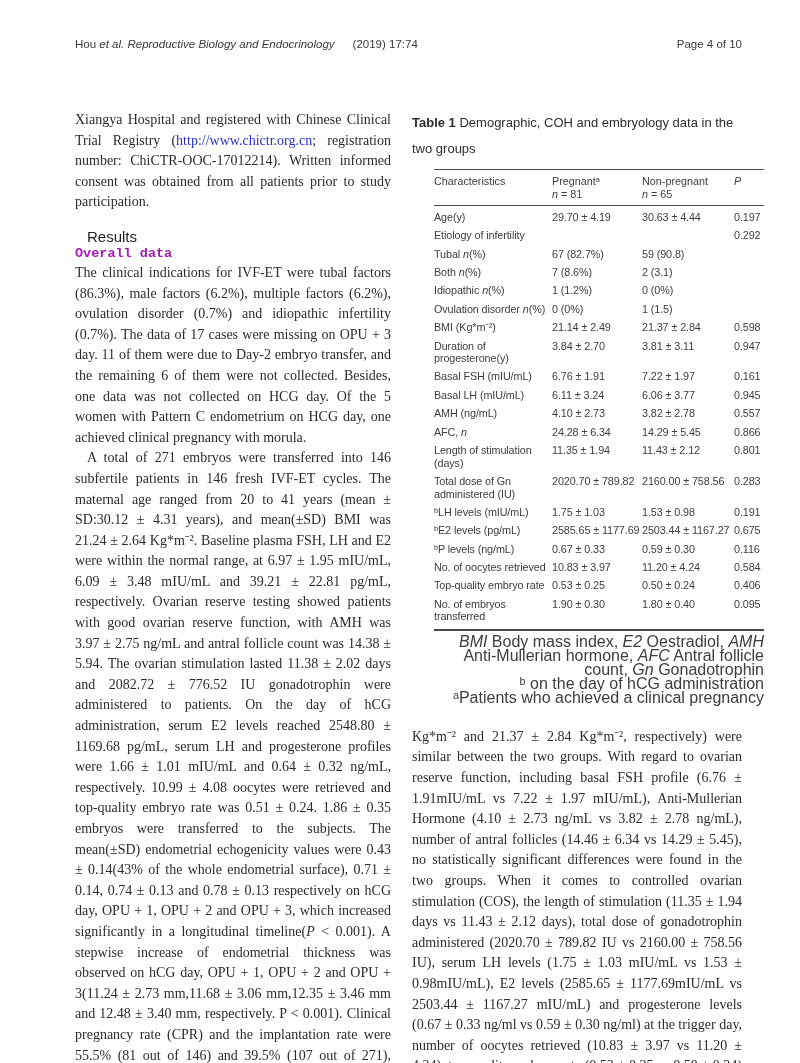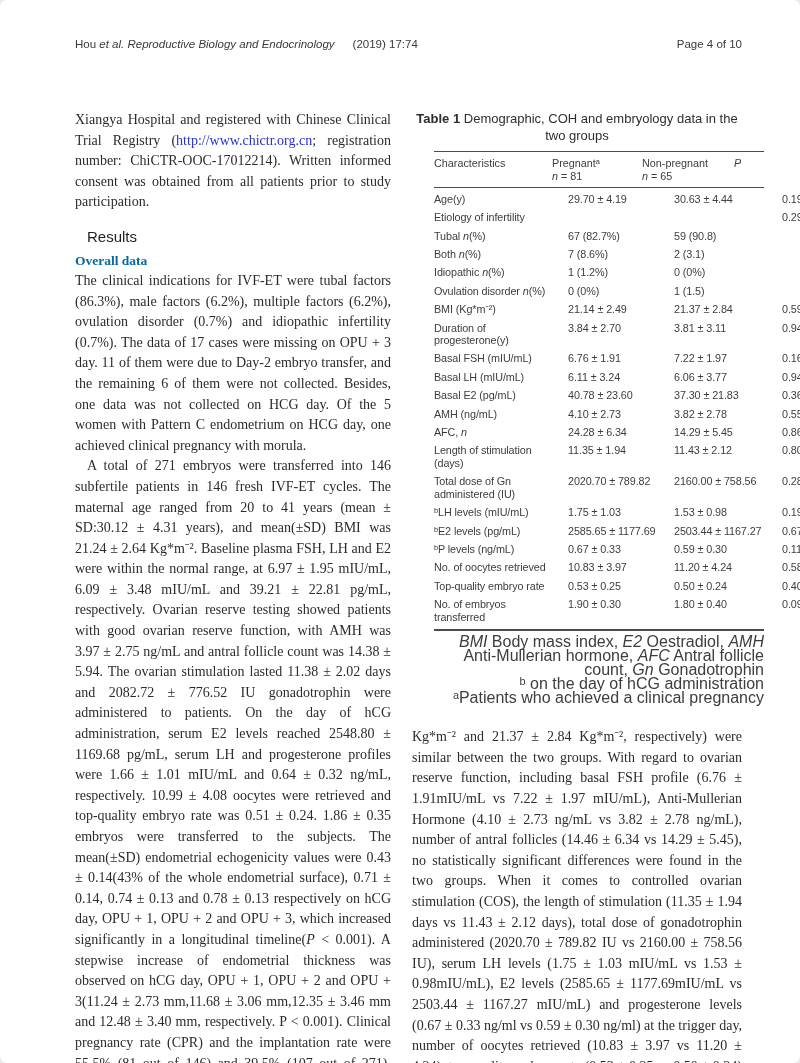--- a/index.html
+++ b/index.html
@@ -1,20 +1,19 @@
 <!DOCTYPE html>
 <html><head>
 <meta charset="utf-8">
 <style>
   html,body{margin:0;padding:0;background:#e9e9e9;}
   .page{
     position:relative;width:800px;height:1063px;background:#ffffff;
     margin:0 auto;overflow:hidden;color:#2b2b2b;
     font-family:"Liberation Serif", serif;
-    border-radius:7px;
   }
   
   .running-head{
     position:absolute;top:38px;left:75px;width:667px;
     display:flex;justify-content:space-between;
     font-family:"Liberation Sans", sans-serif;font-size:11.5px;color:#3a3a3a;
   }
   .rh-left .ital{font-style:italic;}
   .rh-issue{margin-left:18px;}
   
@@ -23,43 +22,42 @@
   .body-text{
     font-size:14px;line-height:20.6px;text-align:justify;margin:0;
   }
   .indent{text-indent:12px;}
   a.link{color:#2733cb;text-decoration:none;}
   h2.sec{
     font-family:"Liberation Sans", sans-serif;font-size:15px;font-weight:normal;
     margin:15px 0 1px 12px;color:#1e1e1e;
   }
   h3.subsec{
-    font-family:Liberation Serif, serif;font-size:13.5px;font-weight:bold;
-    margin:8px 0 2px 0;color:#0369a1;
+    font-family:Liberation Mono, monospace;font-size:13.5px;font-weight:bold;
+    margin:1px 0 2px 0;color:#a21caf;
   }
   
   .tbl-caption{
-    font-family:"Liberation Sans", sans-serif;font-size:13px;line-height:17px;
-    color:#2e2e2e;margin:0 0 7px 0;text-align:center;
+    font-family:"Liberation Sans", sans-serif;font-size:13px;line-height:26px;
+    color:#2e2e2e;margin:0 0 7px 0;text-align:left;
   }
   .tbl-caption b{font-weight:bold;}
   .tbl{
     width:330px;border-top:1.5px solid #4a4a4a;
     font-family:"Liberation Sans", sans-serif;color:#3d3d3d;margin-left:22px;
   }
   .thead{
     display:grid;grid-template-columns:118px 90px 92px 1fr;
     border-bottom:1.5px solid #4a4a4a;padding:5px 0 4px 0;
   }
   .thead .hcell{font-size:10.8px;line-height:13px;}
   .hcell-p{font-style:italic;}
   .trow{
     display:grid;grid-template-columns:118px 90px 92px 1fr;
     padding:2.9px 0;
-    gap:16px;
   }
   .tcell{font-size:10.8px;line-height:12.6px;letter-spacing:-0.1px;}
   .tcell-pregnant,.tcell-nonpregnant,.tcell-p{white-space:nowrap;}
   .tbody{border-bottom:2px solid #4a4a4a;padding:2px 0 3px 0;}
   .footnotes{margin-top:4px;}
   .footnote{
     font-family:"Liberation Sans", sans-serif;font-size:16px;line-height:14px;
     color:#3d3d3d;text-align:right;
   }
   .cont{margin-top:22px;}
@@ -152,26 +150,20 @@
             <div class="tcell tcell-nonpregnant">7.22 ± 1.97</div>
             <div class="tcell tcell-p">0.161</div>
           </div>
           <div class="trow">
             <div class="tcell tcell-label">Basal LH (mIU/mL)</div>
             <div class="tcell tcell-pregnant">6.11 ± 3.24</div>
             <div class="tcell tcell-nonpregnant">6.06 ± 3.77</div>
             <div class="tcell tcell-p">0.945</div>
           </div>
           <div class="trow">
-            <div class="tcell tcell-label">Basal E2 (pg/mL)</div>
-            <div class="tcell tcell-pregnant">40.78 ± 23.60</div>
-            <div class="tcell tcell-nonpregnant">37.30 ± 21.83</div>
-            <div class="tcell tcell-p">0.368</div>
-          </div>
-          <div class="trow">
             <div class="tcell tcell-label">AMH (ng/mL)</div>
             <div class="tcell tcell-pregnant">4.10 ± 2.73</div>
             <div class="tcell tcell-nonpregnant">3.82 ± 2.78</div>
             <div class="tcell tcell-p">0.557</div>
           </div>
           <div class="trow">
             <div class="tcell tcell-label">AFC, <i>n</i></div>
             <div class="tcell tcell-pregnant">24.28 ± 6.34</div>
             <div class="tcell tcell-nonpregnant">14.29 ± 5.45</div>
             <div class="tcell tcell-p">0.866</div>

